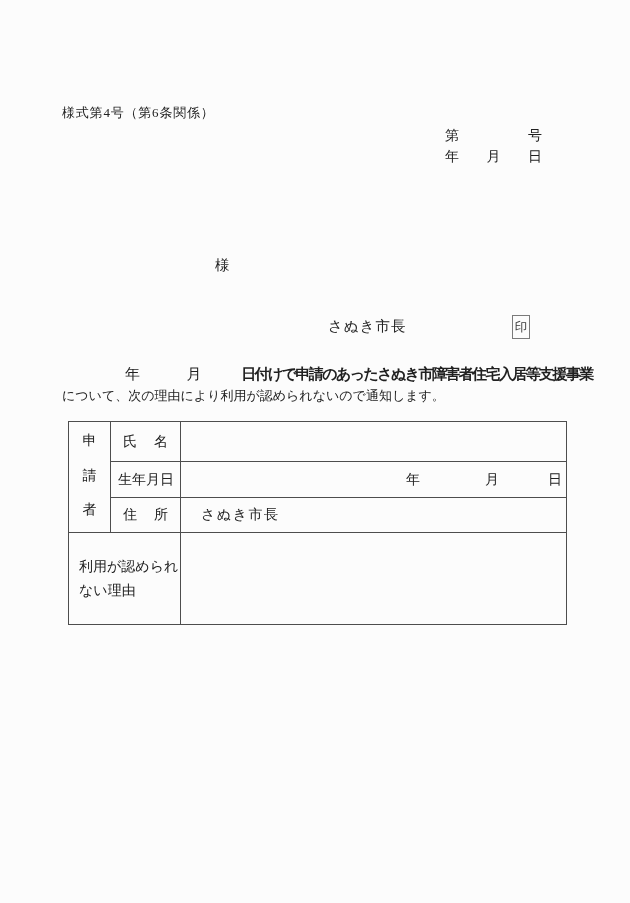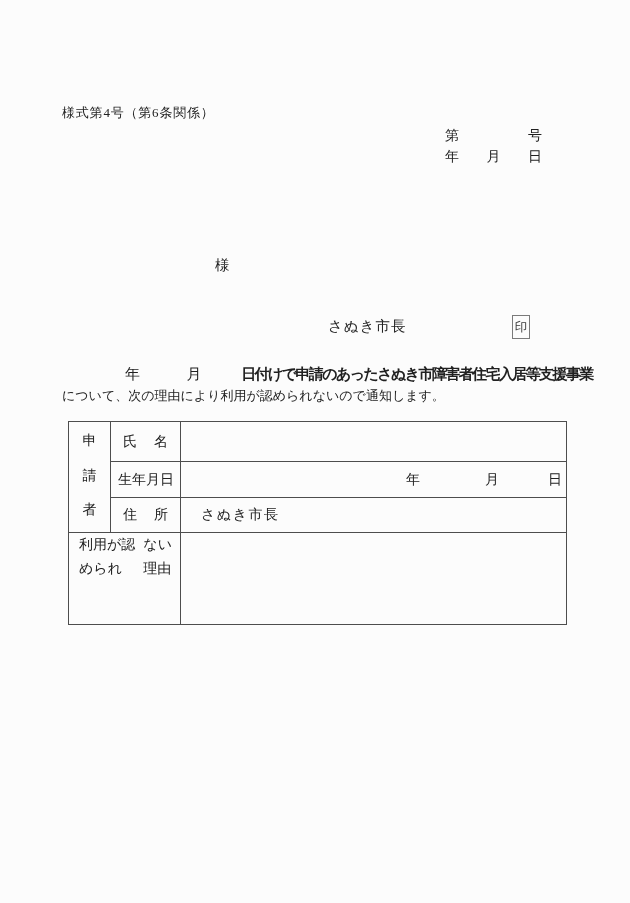--- a/index.html
+++ b/index.html
@@ -93,21 +93,21 @@
     padding-right: 4px;
   }
   .value-dob .vm { margin-left: 65px; }
   .value-dob .vd { margin-left: 49px; }
   .value-addr {
     display: flex; align-items: center;
     padding-left: 20px; letter-spacing: 1.5px;
   }
   .cell-reason-label {
     grid-row: 4; grid-column: 1 / 3;
-    display: flex; flex-direction: row; justify-content: space-between;
+    display: flex; flex-direction: column; justify-content: center;
     padding-left: 10px; line-height: 24px;
   }
   .cell-reason-value { grid-row: 4; grid-column: 3; }
 </style>
 </head>
 <body>
 
 <div class="page">
 
   <div class="abs form-no">様式第4号（第6条関係）</div>

